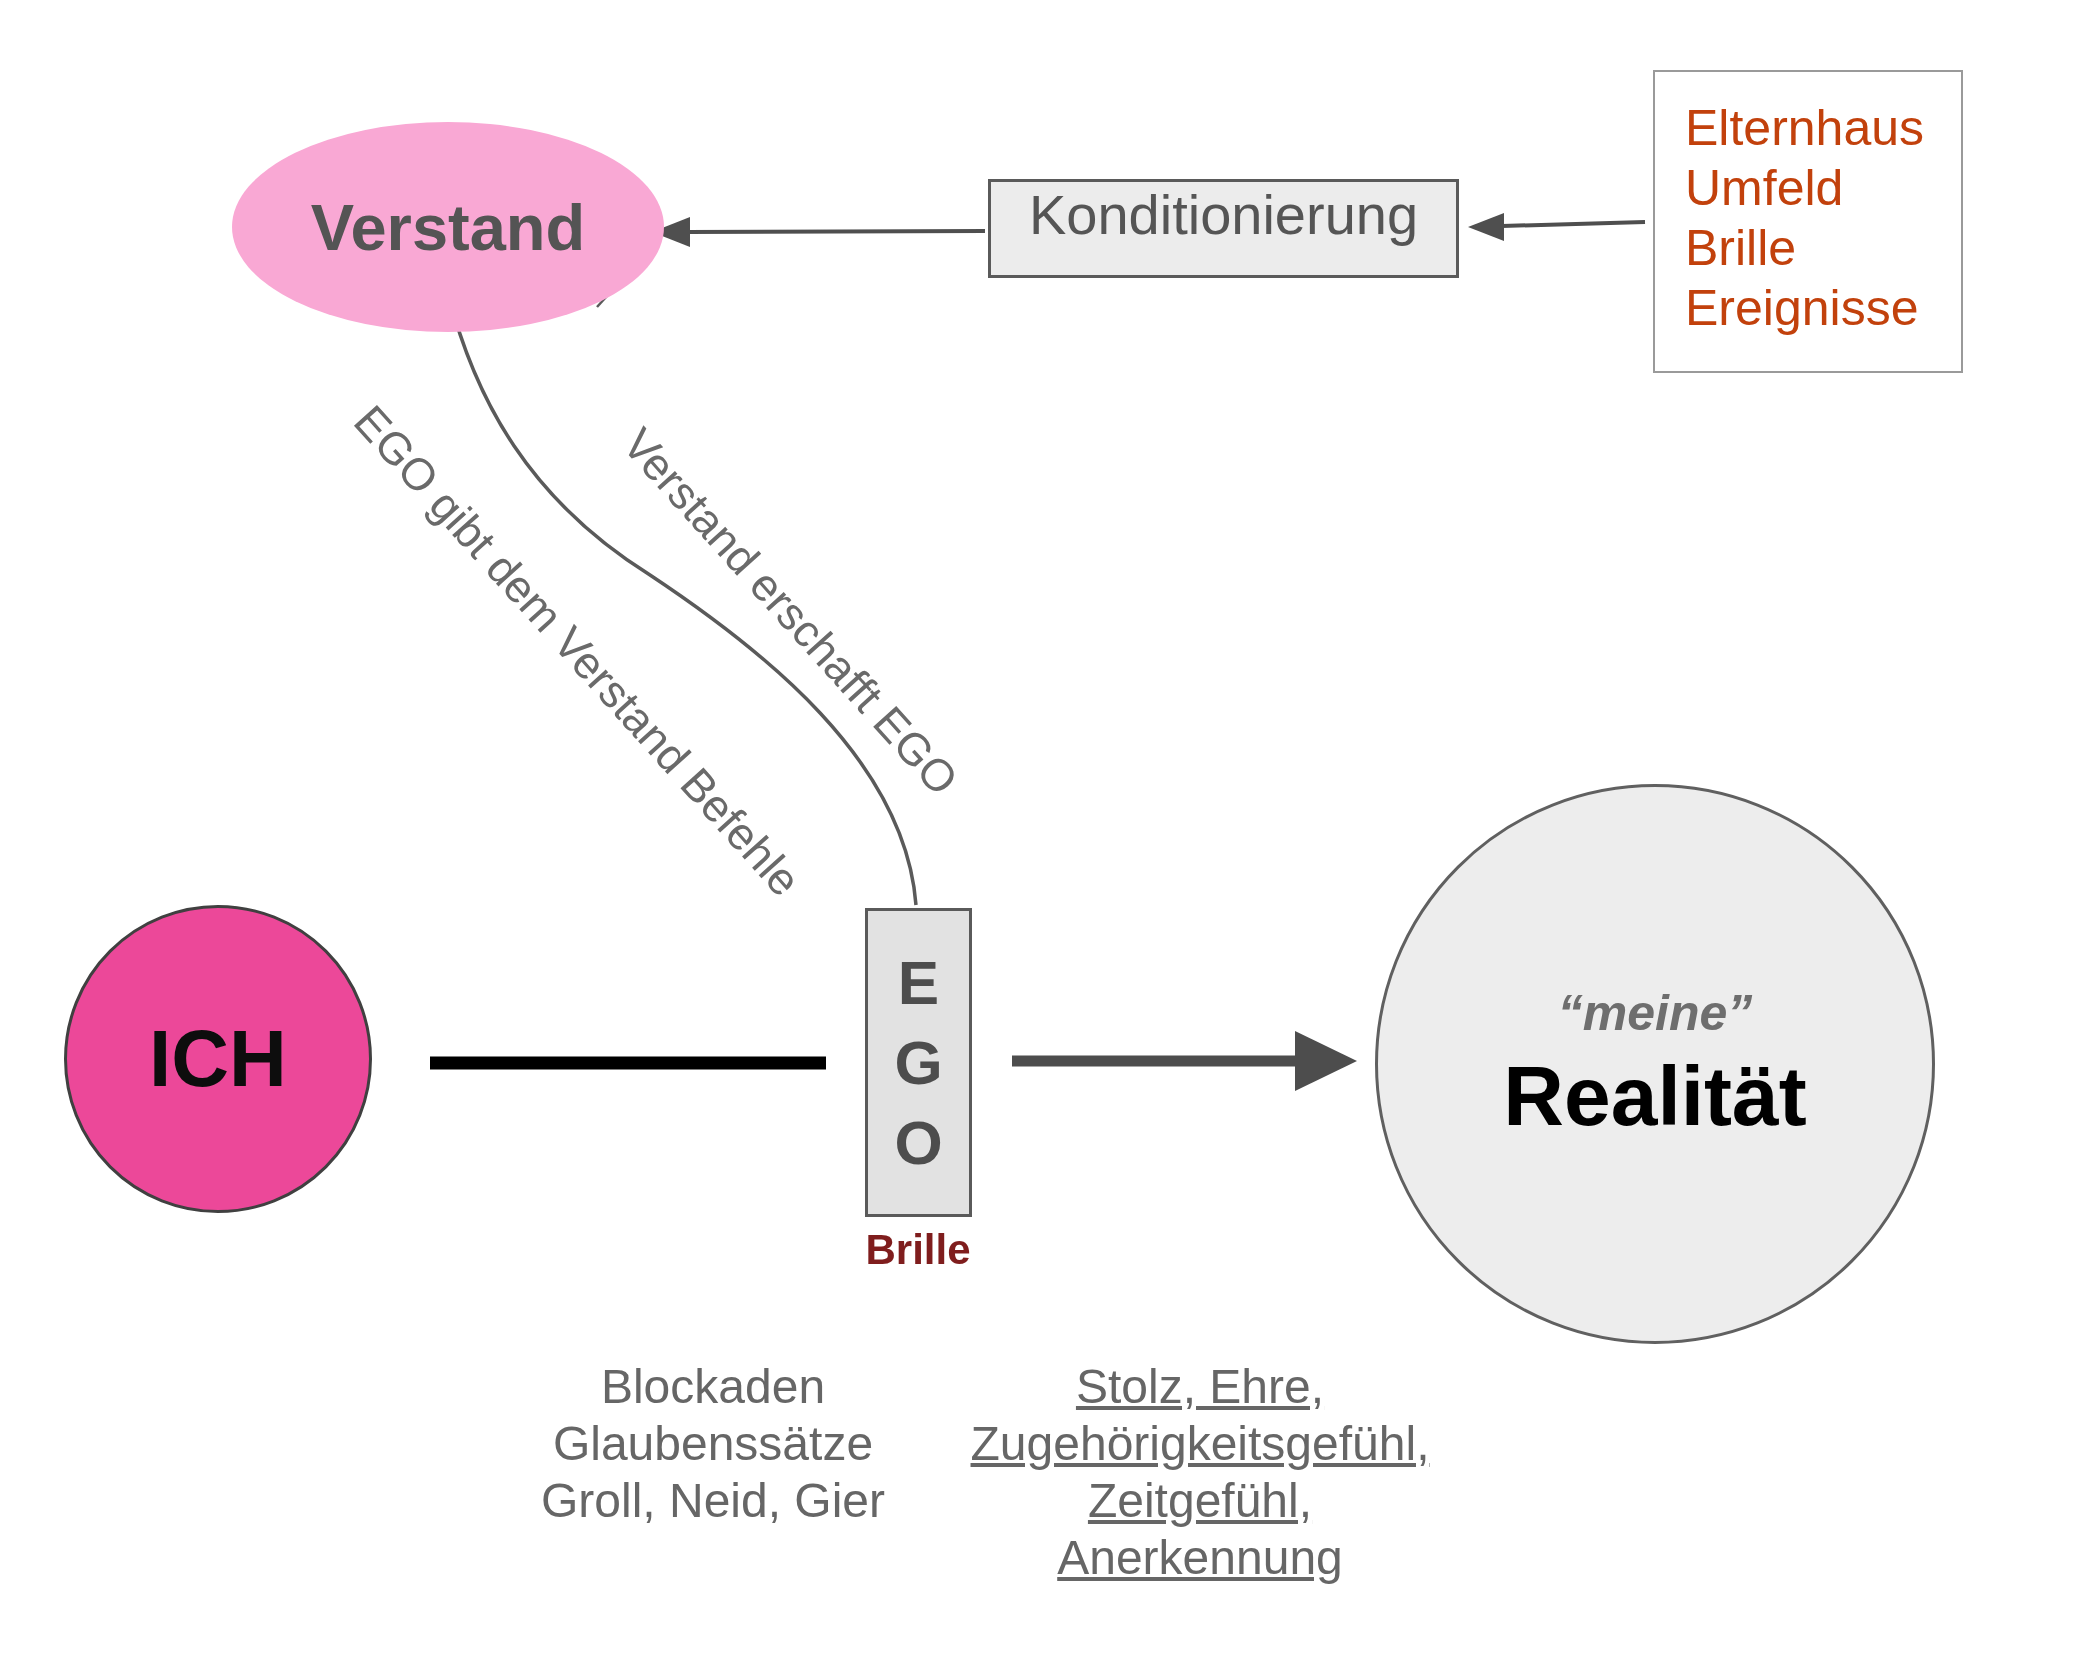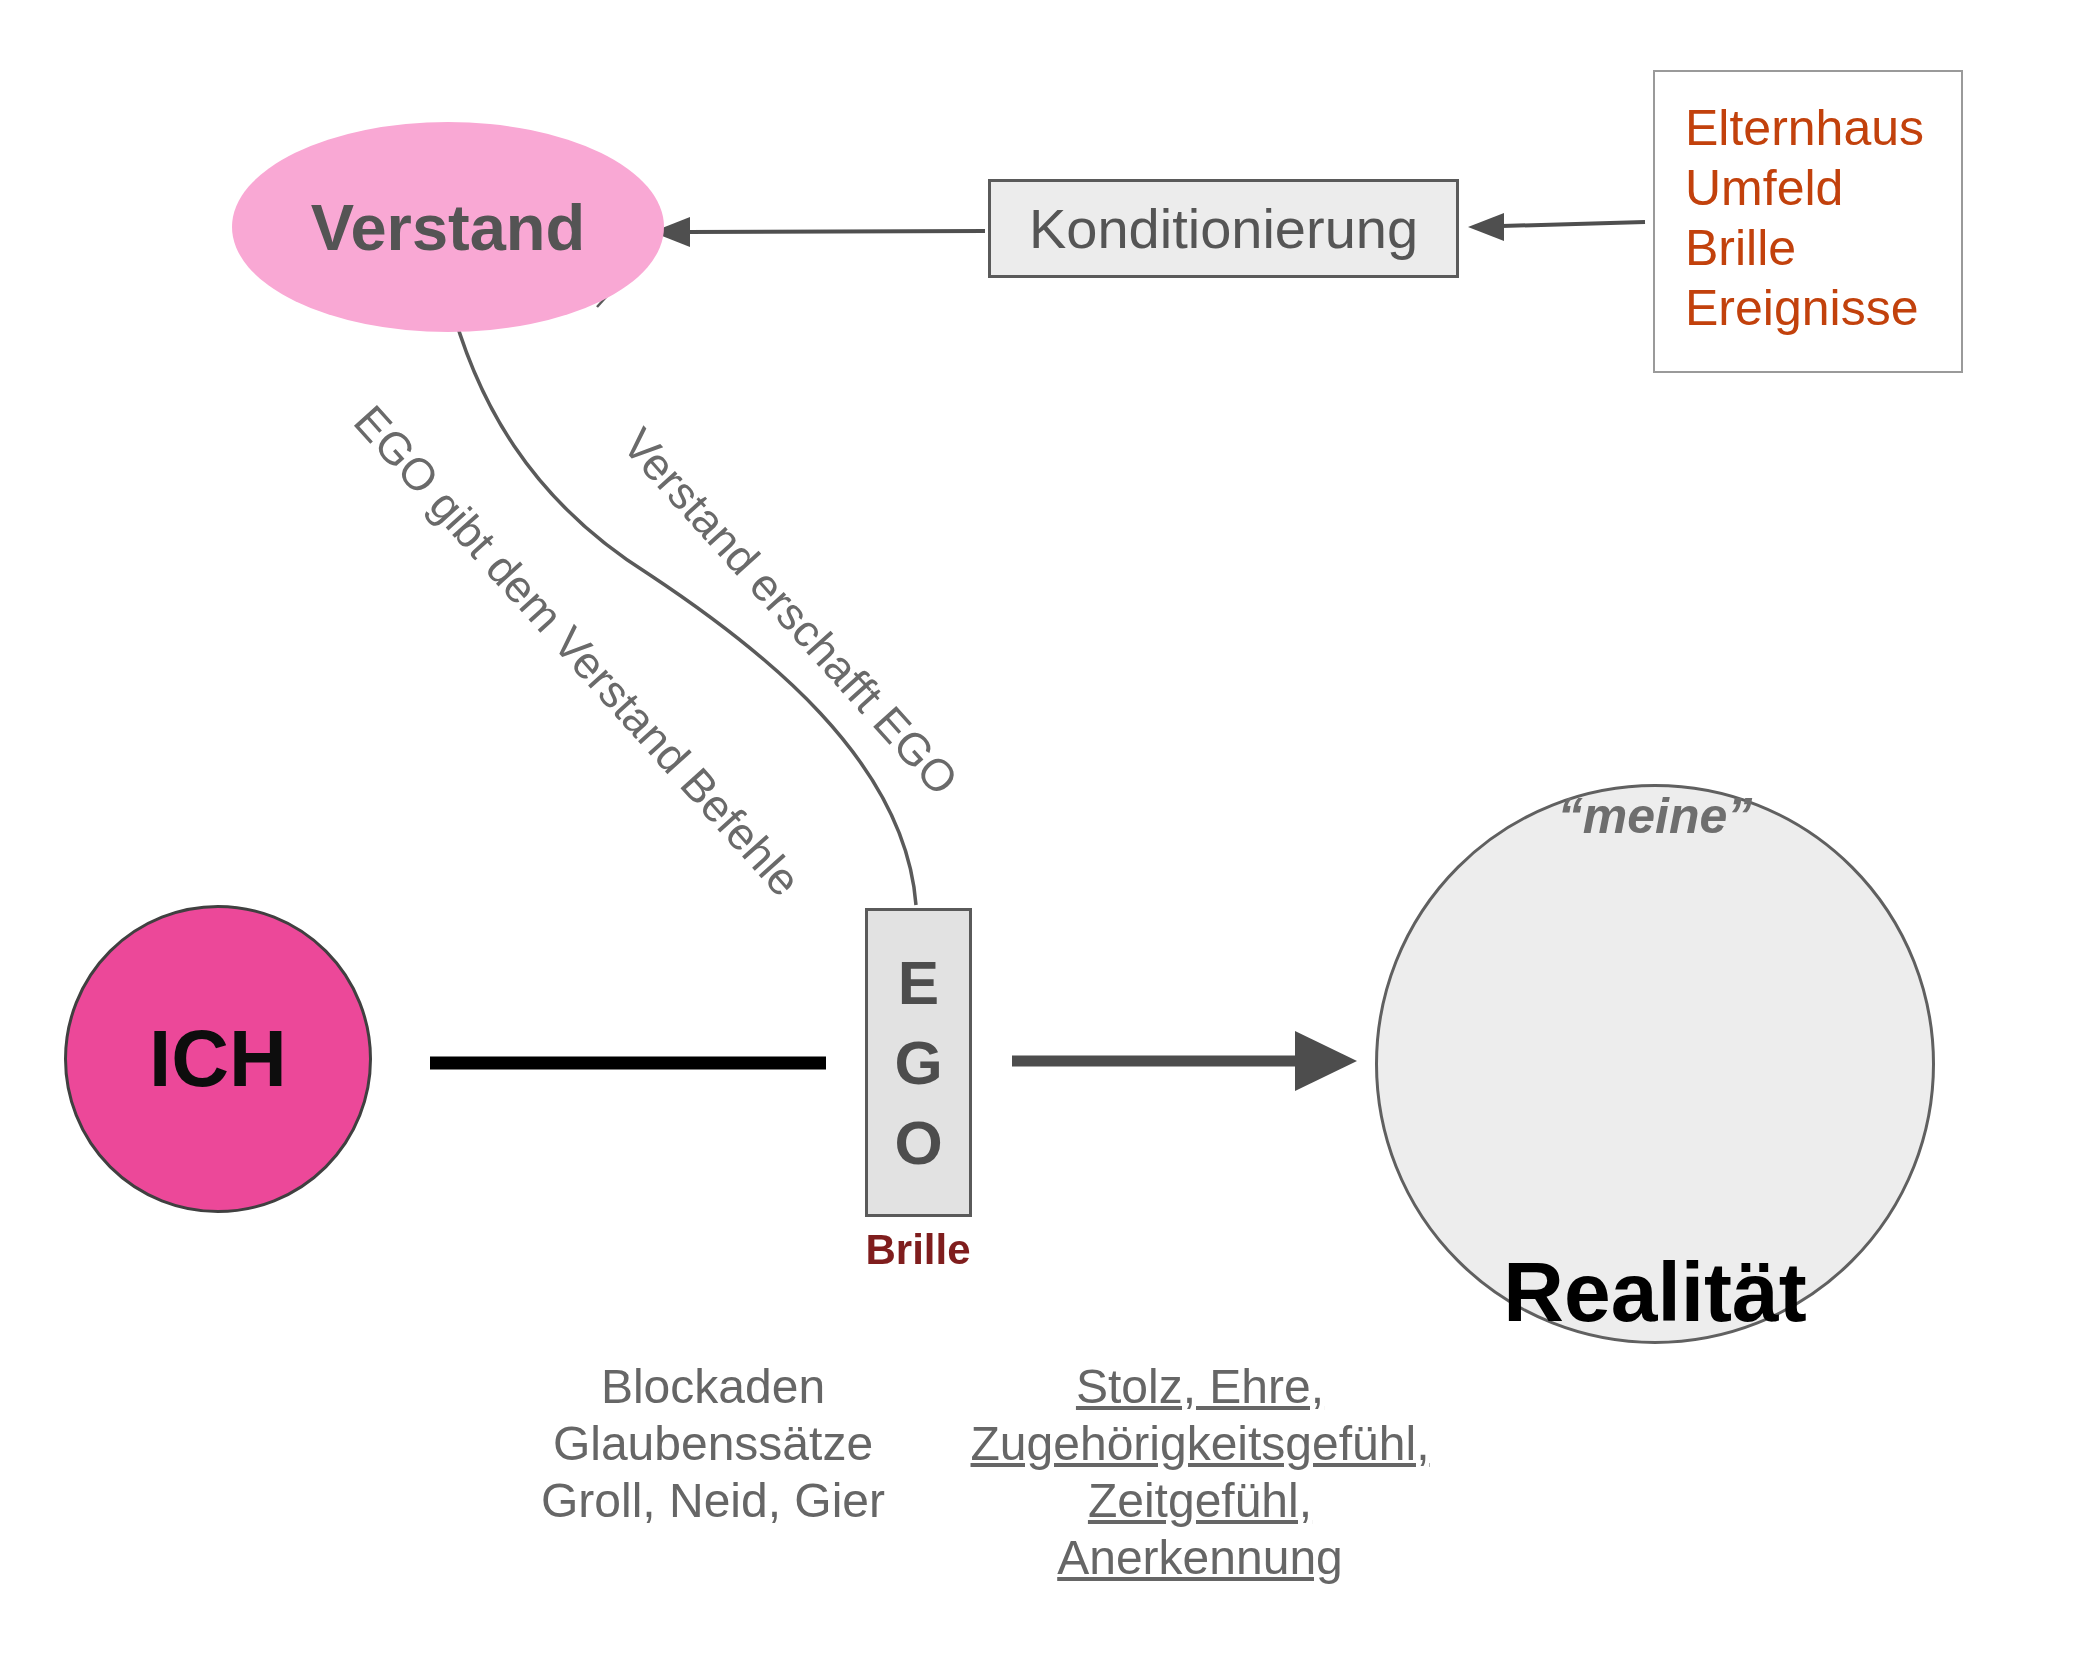--- a/index.html
+++ b/index.html
@@ -14,21 +14,21 @@
     position:absolute;left:232px;top:122px;width:432px;height:210px;
     background:#f9a8d4;border-radius:50%;
     display:flex;align-items:center;justify-content:center;
   }
   .verstand-label{font-size:65px;font-weight:bold;color:#545454;}
 
   
   .kondi{
     position:absolute;left:988px;top:179px;width:471px;height:99px;
     background:#ececec;border:3px solid #5a5a5a;box-sizing:border-box;
-    display:flex;align-items:center;justify-content:center;
+    display:flex;align-items:flex-start;justify-content:center;
   }
   .kondi-label{font-size:56px;color:#555555;}
 
   
   .sources{
     position:absolute;left:1653px;top:70px;width:310px;height:303px;
     background:#ffffff;border:2px solid #9a9a9a;box-sizing:border-box;
     padding:26px 0 0 30px;
   }
   .sources .src-line{font-size:50px;color:#c2410c;line-height:60px;white-space:nowrap;}
@@ -50,21 +50,21 @@
   .ego-letter{font-size:62px;font-weight:bold;color:#4d4d4d;line-height:80px;}
   .brille{
     position:absolute;left:918px;top:1250px;transform:translate(-50%,-50%);
     font-size:42px;font-weight:bold;color:#7f1d1d;white-space:nowrap;
   }
 
   
   .realitaet{
     position:absolute;left:1375px;top:784px;width:560px;height:560px;
     background:#ededed;border:3px solid #606060;border-radius:50%;box-sizing:border-box;
-    display:flex;flex-direction:column;align-items:center;justify-content:space-between;gap:6px;
+    display:flex;flex-direction:column;align-items:center;justify-content:center;gap:6px;
   }
   .meine-label{font-size:50px;font-weight:bold;font-style:italic;color:#6e6e6e;}
   .realitaet-label{font-size:84px;font-weight:bold;color:#000000;}
 
   
   .edge-label{
     position:absolute;font-size:45px;color:#6a6a6a;white-space:nowrap;
   }
   .edge-label.commands{left:577px;top:651px;transform:translate(-50%,-50%) rotate(48deg);}
   .edge-label.creates{left:790px;top:612px;transform:translate(-50%,-50%) rotate(48deg);}

